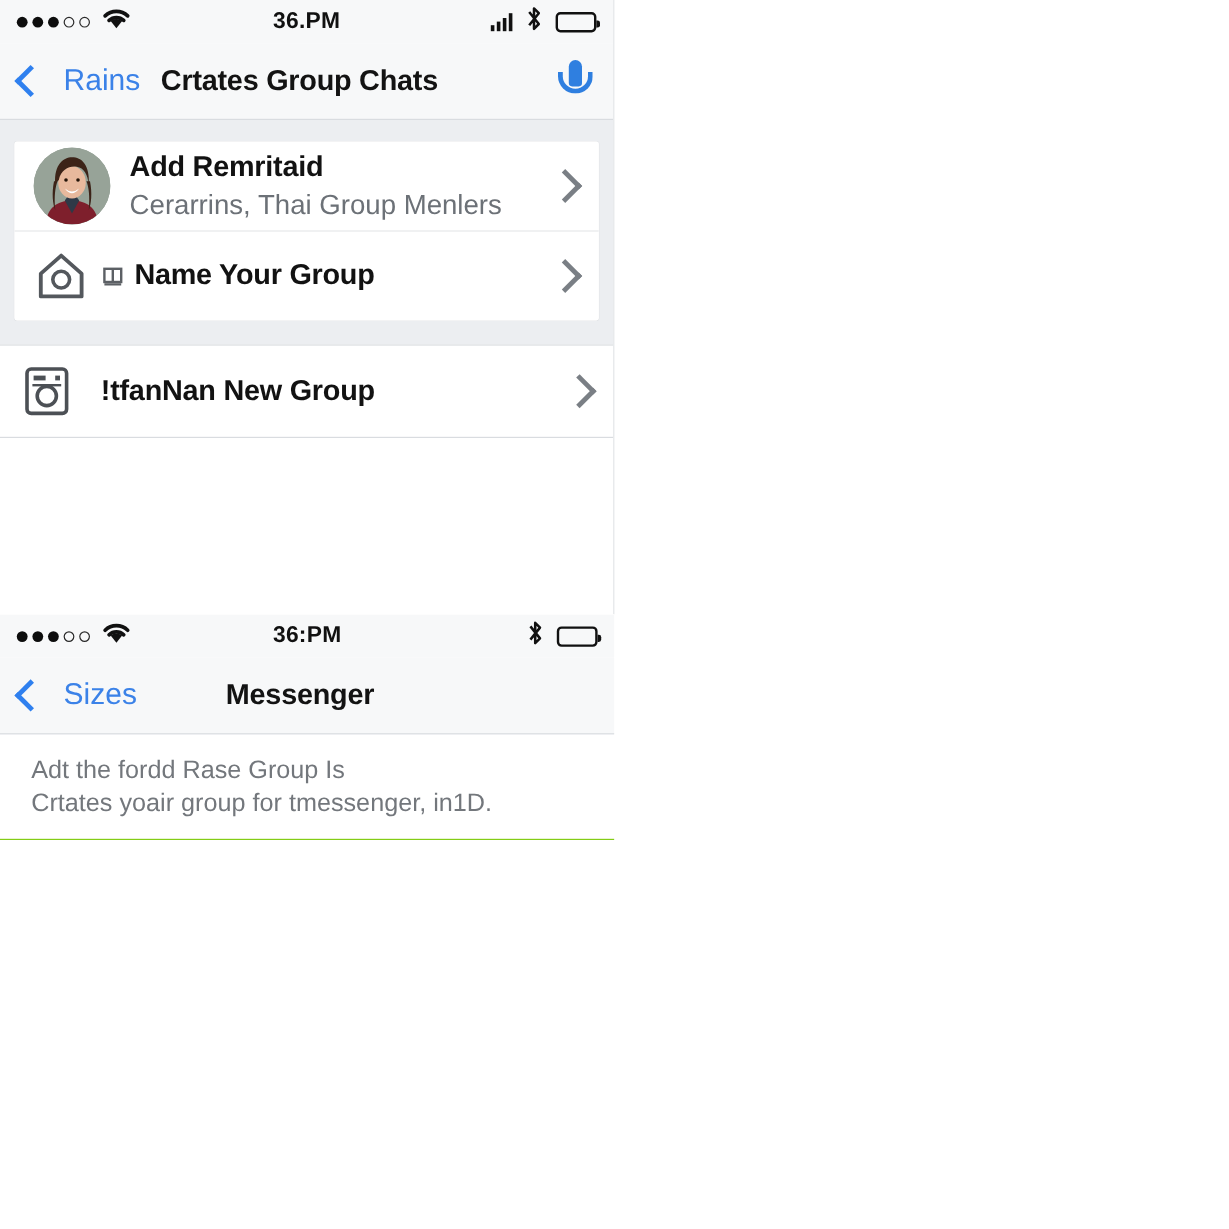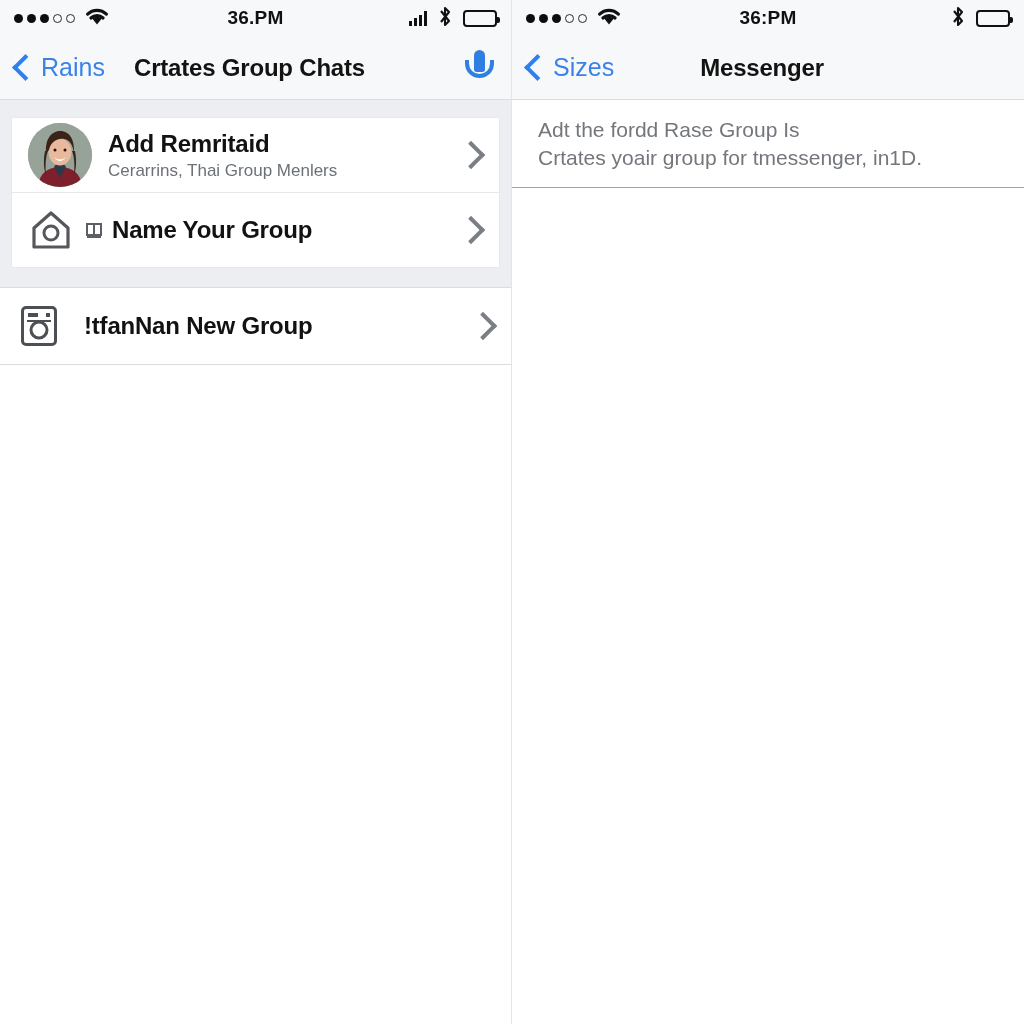--- a/index.html
+++ b/index.html
@@ -11,20 +11,21 @@
     width: 1024px;
     height: 1024px;
     font-family: "Liberation Sans", sans-serif;
     -webkit-font-smoothing: antialiased;
     overflow: hidden;
   }
   .screens {
     display: flex;
     width: 1024px;
     height: 1024px;
+    flex-direction: column;
   }
   .screen {
     width: 512px;
     height: 1024px;
     position: relative;
     background: #ffffff;
     overflow: hidden;
   }
   .screen.left {
     border-right: 1px solid #e3e5e8;
@@ -128,21 +129,21 @@
     border-bottom: 1px solid #d9dce0;
     display: flex;
     align-items: center;
     padding: 0 14px;
     box-sizing: border-box;
     position: relative;
   }
   .nav-back {
     display: flex;
     align-items: center;
-    gap: 4px;
+    gap: 16px;
     color: #3b82e8;
     font-size: 25px;
     z-index: 2;
     cursor: pointer;
   }
   .chev-back {
     display: block;
     width: 15px;
     height: 15px;
     border-left: 4.5px solid #2f80ef;
@@ -234,21 +235,21 @@
     min-width: 0;
   }
   .row-title {
     font-size: 24px;
     font-weight: bold;
     color: #121212;
     line-height: 1.15;
     letter-spacing: -0.2px;
   }
   .row-sub {
-    font-size: 17px;
+    font-size: 23px;
     color: #6c7177;
     margin-top: 3px;
     line-height: 1.15;
   }
   .row-title.plain {
     font-weight: bold;
   }
   .chev {
     flex: 0 0 auto;
     width: 16px;

